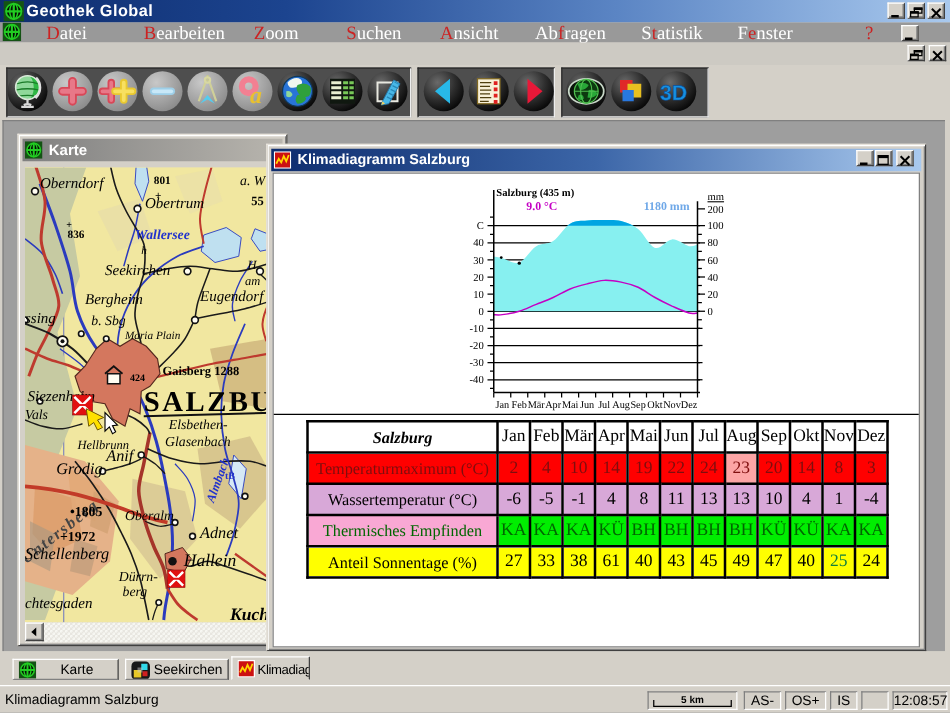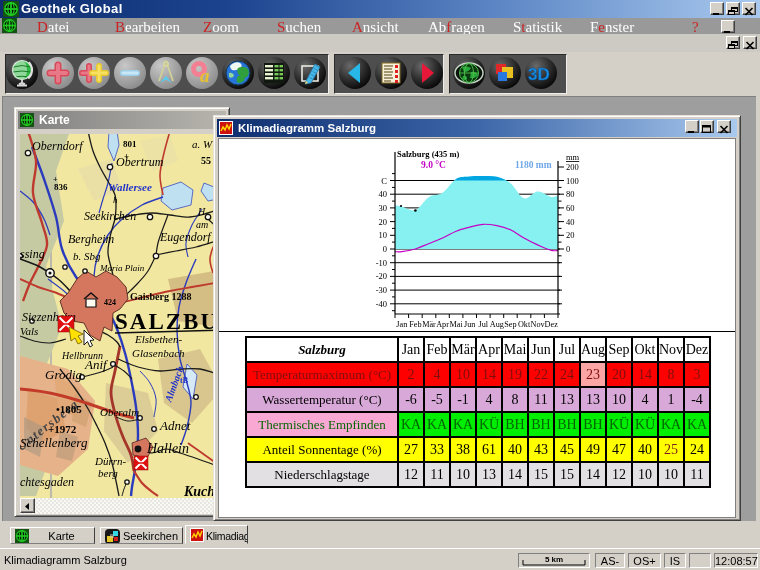--- a/index.html
+++ b/index.html
@@ -610,37 +610,22 @@
             <td style="background:#FFFF00;color:#000;">27</td>
             <td style="background:#FFFF00;color:#000;">33</td>
             <td style="background:#FFFF00;color:#000;margin-top:40px;">38</td>
             <td style="background:#FFFF00;color:#000;">61</td>
             <td style="background:#FFFF00;color:#000;">40</td>
             <td style="background:#FFFF00;color:#000;">43</td>
             <td style="background:#FFFF00;color:#000;">45</td>
             <td style="background:#FFFF00;color:#000;">49</td>
             <td style="background:#FFFF00;color:#000;">47</td>
             <td style="background:#FFFF00;color:#000;">40</td>
-            <td style="background:#FFFF00;color:#7f1d1d;">25</td>
+            <td style="background:#FFFF00;color:#15803d;">25</td>
             <td style="background:#FFFF00;color:#000;">24</td>
-          </tr>
-          <tr>
-            <td style="background:#E2E0E2;color:#000;font-size:13px;">Niederschlagstage</td>
-            <td style="background:#E2E0E2;color:#000;">12</td>
-            <td style="background:#E2E0E2;color:#000;">11</td>
-            <td style="background:#E2E0E2;color:#000;">10</td>
-            <td style="background:#E2E0E2;color:#000;">13</td>
-            <td style="background:#E2E0E2;color:#000;">14</td>
-            <td style="background:#E2E0E2;color:#000;">15</td>
-            <td style="background:#E2E0E2;color:#000;">15</td>
-            <td style="background:#E2E0E2;color:#000;">14</td>
-            <td style="background:#E2E0E2;color:#000;">12</td>
-            <td style="background:#E2E0E2;color:#000;">10</td>
-            <td style="background:#E2E0E2;color:#000;">10</td>
-            <td style="background:#E2E0E2;color:#000;">11</td>
           </tr>
         </tbody>
       </table>
     </div>
 </div>
 <div class="abs" id="tabbar">
   <div class="tab" style="left:10px;width:85px;">
     <div class="ticon"><svg width="14" height="14" viewBox="0 0 16 16">
           <rect x="0" y="0" width="16" height="16" fill="#145214"></rect>
           <circle cx="8" cy="8" r="6.5" fill="#031003"></circle>

